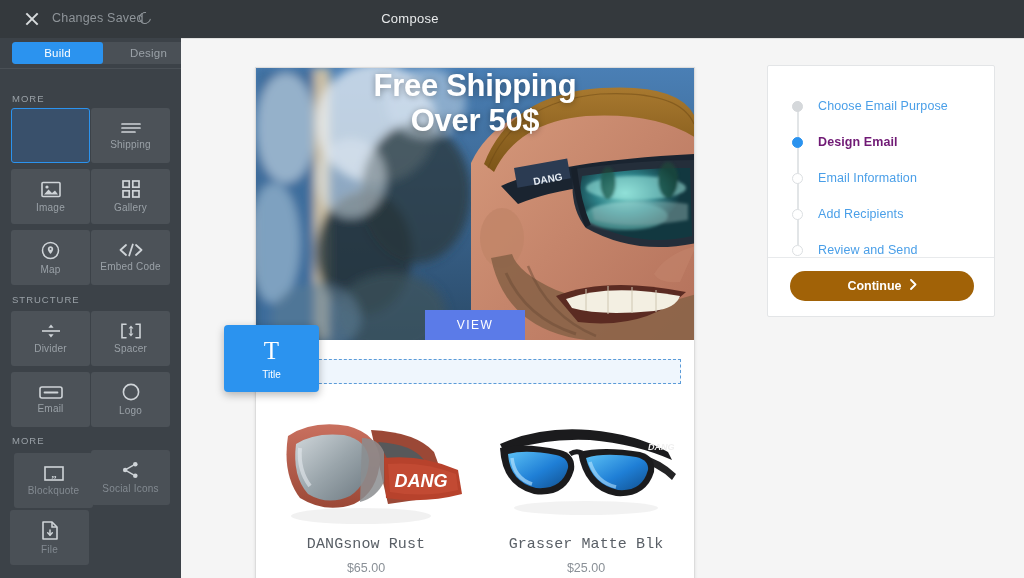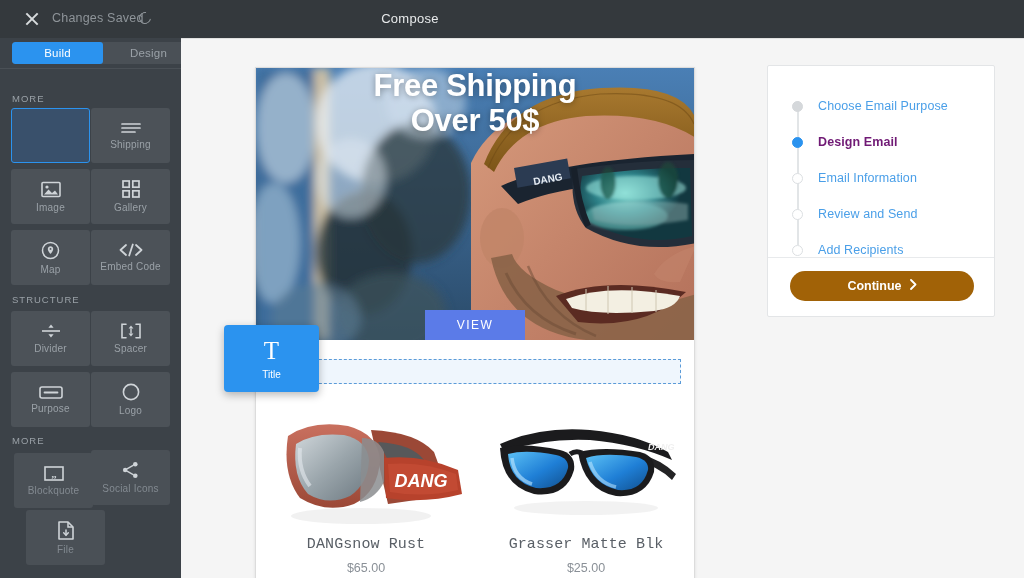--- a/index.html
+++ b/index.html
@@ -291,21 +291,21 @@
       <span class="lb">Spacer</span>
     </div>
 
     <div class="tile" style="left:11px; top:334px">
       <span class="ic">
         <svg width="24" height="13" viewBox="0 0 24 13">
             <rect x="1" y="1" width="22" height="11" rx="2" fill="none" stroke="#cfd4d8" stroke-width="1.6"></rect>
             <line x1="5.5" y1="6.5" x2="18.5" y2="6.5" stroke="#cfd4d8" stroke-width="1.8" stroke-linecap="round"></line>
           </svg>
       </span>
-      <span class="lb">Purpose</span>
+      <span class="lb">Email</span>
     </div>
 
     <div class="tile" style="left:91px; top:334px">
       <span class="ic">
         <svg width="18" height="18" viewBox="0 0 18 18">
             <circle cx="9" cy="9" r="7.6" fill="none" stroke="#cfd4d8" stroke-width="1.6"></circle>
           </svg>
       </span>
       <span class="lb">Logo</span>
     </div>
@@ -332,21 +332,21 @@
             </g>
             <g stroke="#cfd4d8" stroke-width="1.4">
               <line x1="6" y1="7.9" x2="12.6" y2="4.2"></line>
               <line x1="6" y1="10.1" x2="12.6" y2="13.8"></line>
             </g>
           </svg>
       </span>
       <span class="lb">Social Icons</span>
     </div>
 
-    <div class="tile dim" style="left:26px; top:472px">
+    <div class="tile dim" style="left:10px; top:472px">
       <span class="ic">
         <svg width="16" height="19" viewBox="0 0 16 19">
             <path d="M1 1h9l5 5v12H1z" fill="none" stroke="#cfd4d8" stroke-width="1.6" stroke-linejoin="round"></path>
             <polyline points="10,1 10,6 15,6" fill="none" stroke="#cfd4d8" stroke-width="1.5"></polyline>
             <g stroke="#cfd4d8" stroke-width="1.5" stroke-linecap="round">
               <line x1="8" y1="9" x2="8" y2="14"></line>
               <polyline points="5.7,11.8 8,14.2 10.3,11.8" fill="none"></polyline>
             </g>
           </svg>
       </span>
@@ -532,25 +532,25 @@
       <div class="step">
         <span class="step-dot current"></span>
         <span class="step-label strong">Design Email</span>
       </div>
       <div class="step">
         <span class="step-dot"></span>
         <span class="step-label">Email Information</span>
       </div>
       <div class="step">
         <span class="step-dot"></span>
-        <span class="step-label">Review and Send</span>
+        <span class="step-label">Add Recipients</span>
       </div>
       <div class="step">
         <span class="step-dot"></span>
-        <span class="step-label">Add Recipients</span>
+        <span class="step-label">Review and Send</span>
       </div>
     </div>
 
     <div class="steps-divider"></div>
 
     <div class="continue-btn">
       <span>Continue</span>
       <span>
         <svg width="7" height="11" viewBox="0 0 7 11">
             <polyline points="1,1 5.5,5.5 1,10" fill="none" stroke="#fff" stroke-width="1.8" stroke-linecap="round" stroke-linejoin="round"></polyline>

